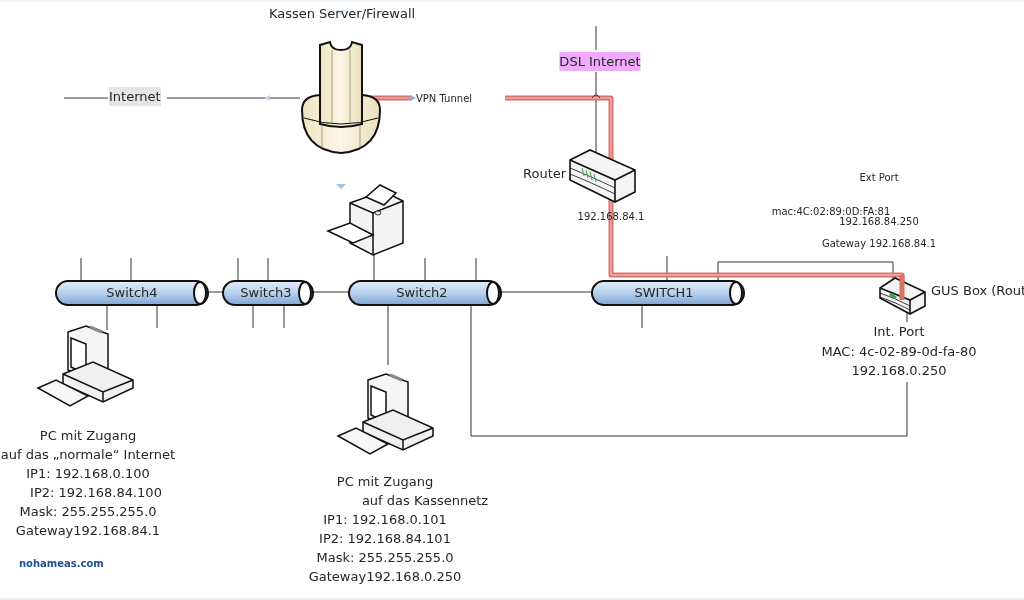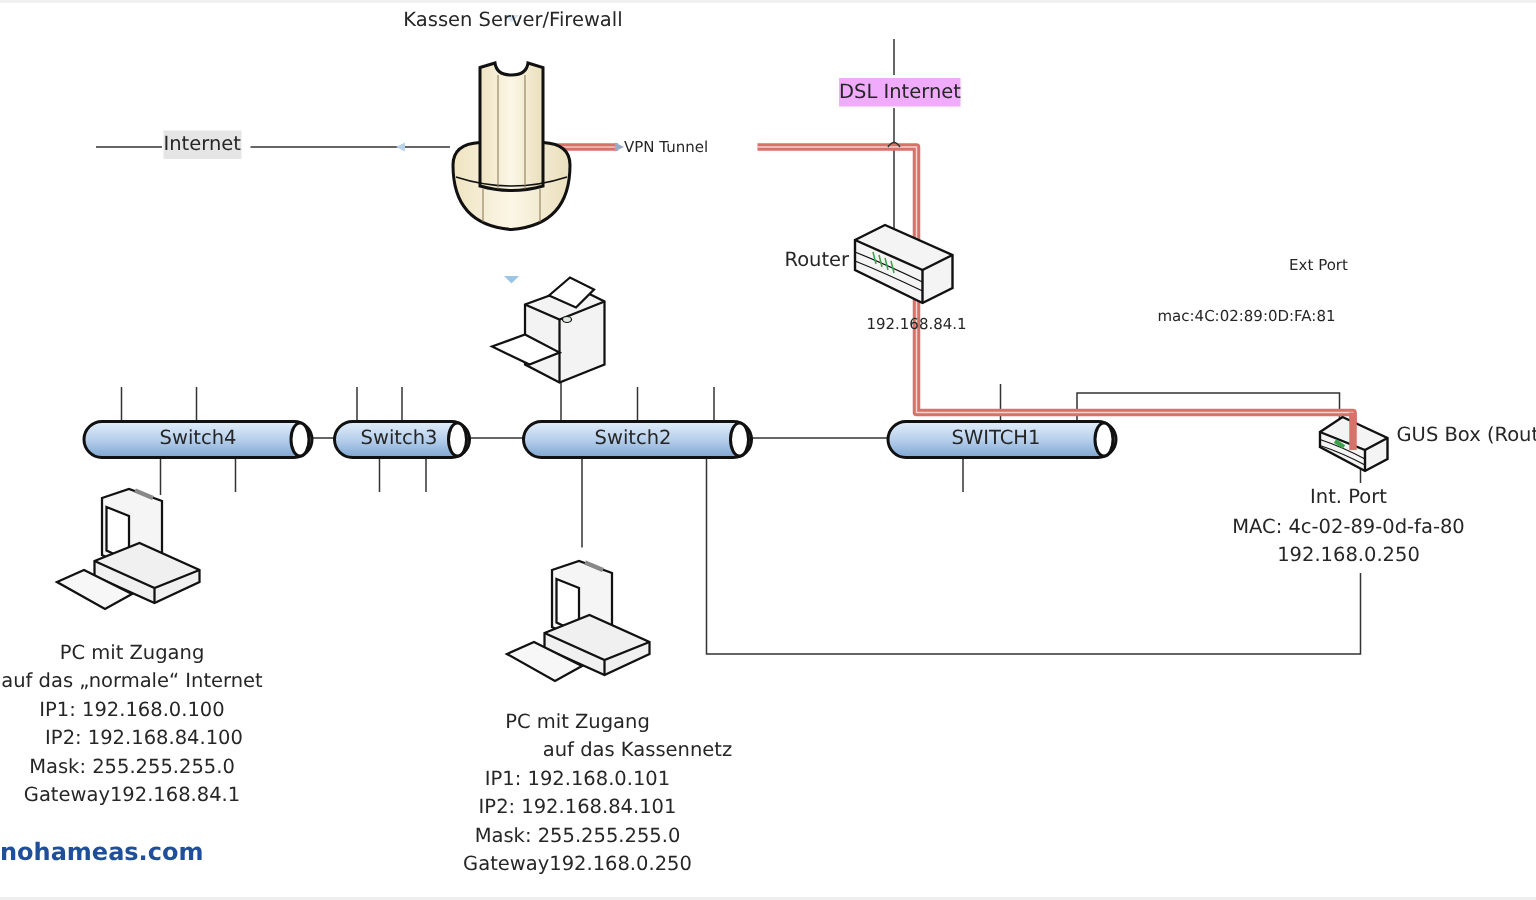--- a/index.html
+++ b/index.html
@@ -2,21 +2,21 @@
 <html><head>
 <meta charset="utf-8">
 <style>
   html, body { margin: 0; padding: 0; background: #ffffff; }
   body { width: 1024px; height: 600px; overflow: hidden; position: relative;
          font-family: "DejaVu Sans", "Liberation Sans", sans-serif; color: #262626; }
   #stage { position: absolute; left: 0; top: 0; width: 1024px; height: 544px; }
   .lbl { position: absolute; white-space: nowrap; font-size: 13px; line-height: 19px; }
   .center { text-align: center; transform: translateX(-50%); }
   .big { font-size: 10px; line-height: 22px; }
-  .wm { position: absolute; left: 0; top: 558px; font-size: 16px; font-weight: bold; color: #1f4e9a; }
+  .wm { position: absolute; left: 0; top: 558px; font-size: 10px; font-weight: bold; color: #1f4e9a; padding-left: 19px; }
   .topline { position:absolute; left:0; top:0; width:1024px; height:2px; background:#f1f1f1; }
   .botline { position:absolute; left:0; top:598px; width:1024px; height:2px; background:#eeeeee; }
 </style>
 </head>
 <body>
 
 <div id="stage">
   <div class="topline"></div>
 
   <svg width="1024" height="600" viewBox="0 0 1024 600" style="position:absolute;left:0;top:0">
@@ -160,20 +160,22 @@
 
   <div class="lbl center" style="left:342px;top:4px;">Kassen Server/Firewall</div>
   <div class="lbl" style="left:109px;top:87px;background:#e5e5e5;">Internet</div>
   <div class="lbl big" style="left:416px;top:88px;background:#fff;">VPN Tunnel</div>
   <div class="lbl center" style="left:600px;top:52px;background:#f0abfc;">DSL Internet</div>
   <div class="lbl" style="left:523px;top:164px;">Router</div>
   <div class="lbl big center" style="left:611px;top:206px;">192.168.84.1</div>
 
   <div class="lbl big center" style="left:879px;top:167px;">Ext Port</div>
   <div class="lbl big center" style="left:831px;top:189px;margin-top:12px;">mac:4C:02:89:0D:FA:81</div>
+  <div class="lbl big center" style="left:879px;top:211px;">192.168.84.250</div>
+  <div class="lbl big center" style="left:879px;top:233px;">Gateway 192.168.84.1</div>
 
   <div class="lbl" style="left:931px;top:281px;">GUS Box (Rout</div>
   <div class="lbl center" style="left:899px;top:322px;text-align:center;">Int. Port</div>
   <div class="lbl center" style="left:899px;top:342px;">MAC: 4c-02-89-0d-fa-80</div>
   <div class="lbl center" style="left:899px;top:361px;">192.168.0.250</div>
 
   <div class="lbl center" style="left:132px;top:283px;">Switch4</div>
   <div class="lbl center" style="left:266px;top:283px;">Switch3</div>
   <div class="lbl center" style="left:422px;top:283px;">Switch2</div>
   <div class="lbl center" style="left:664px;top:283px;">SWITCH1</div>

